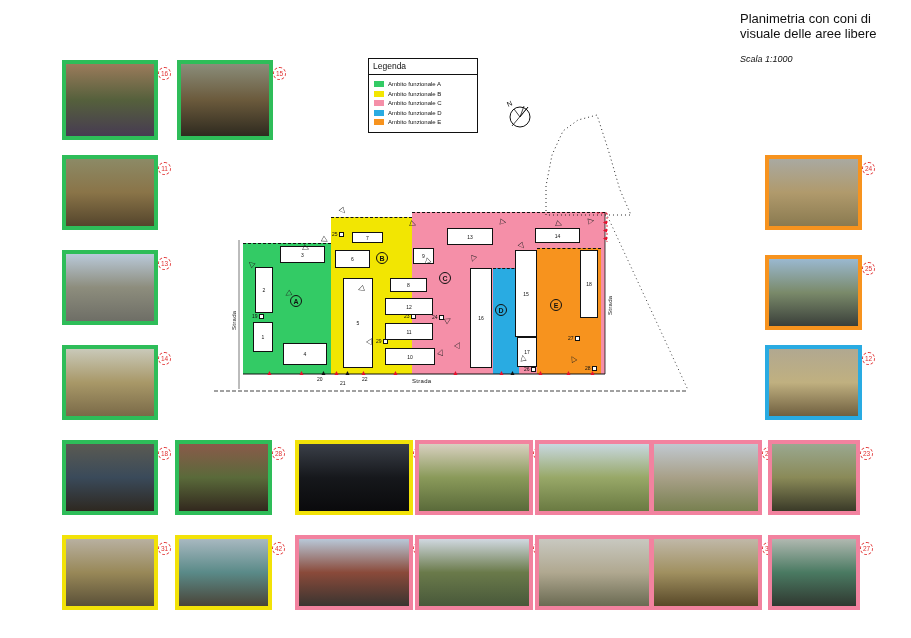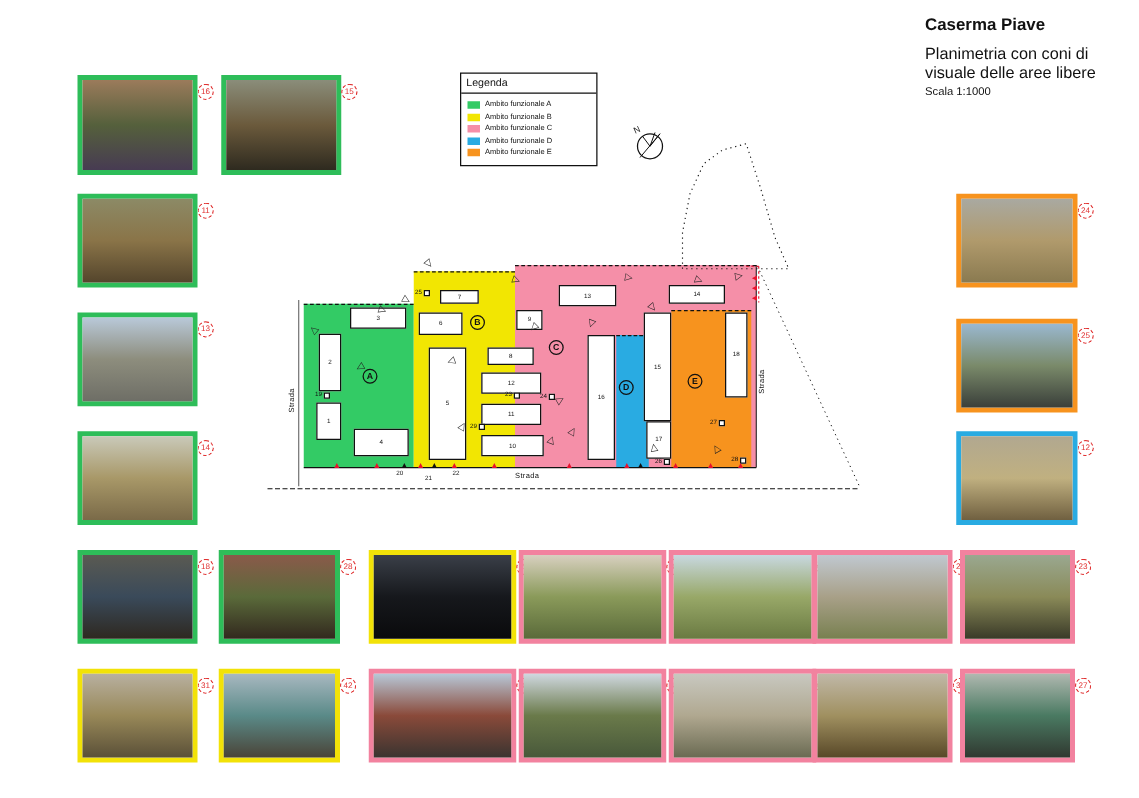--- a/index.html
+++ b/index.html
@@ -1,20 +1,20 @@
 <!DOCTYPE html>
 <html><head>
 <meta charset="utf-8">
 <style>
   html,body{margin:0;padding:0}
   body{width:911px;height:638px;background:#fff;font-family:"Liberation Sans",sans-serif;position:relative;overflow:hidden;color:#111}
   .title-block{position:absolute;left:740px;top:12px;width:165px}
   .tb-title{font-size:13.5px;font-weight:bold;margin-bottom:9px}
   .tb-sub{font-size:13px;line-height:1.12;width:152px}
-  .tb-scale{font-size:9px;margin-top:3px}
+  .tb-scale{font-size:9px;font-style:italic;margin-top:13px}
   .legend{position:absolute;left:368px;top:58px;width:110px;border:1px solid #111;background:#fff;box-sizing:border-box}
   .legend-title{border-bottom:1px solid #111;padding:2px 4px 3px;font-size:8.5px}
   .legend-items{padding:6px 5px 7px;display:flex;flex-direction:column;gap:3.5px}
   .legend-item{display:flex;align-items:center;gap:4px;font-size:6px;white-space:nowrap}
   .legend-item .sw{width:10px;height:6px;background:var(--c);flex:0 0 auto}
   .compass{position:absolute;left:505px;top:98px}
   .zone{position:absolute;background:var(--c);border-top:1.2px dashed #111;box-sizing:border-box}
   .bldg{position:absolute;background:#fff;border:0.8px solid #111;box-sizing:border-box;display:flex;align-items:center;justify-content:center;font-size:5px}
   .zletter{position:absolute;width:12px;height:12px;border:1.1px solid #111;border-radius:50%;display:flex;align-items:center;justify-content:center;font-size:7px;font-weight:bold;background:transparent;box-sizing:border-box}
   .marker{position:absolute;display:flex;align-items:center;gap:1.5px;font-size:5px;line-height:1}
@@ -313,16 +313,15 @@
 <div class="photo" style="left: 650px; top: 535px; width: 112px; height: 75px; --c: #F2829F; --grad: linear-gradient(180deg,#c0b8a8,#a09060,#584828);">
     <div class="photo-img"></div>
     <span class="badge">35</span>
   </div>
 <div class="photo" style="left: 768px; top: 535px; width: 92px; height: 75px; --c: #F2829F; --grad: linear-gradient(180deg,#b0b8b0,#4a7a62,#303830);">
     <div class="photo-img"></div>
     <span class="badge">27</span>
   </div>
 
 <div class="title-block">
-  <div class="tb-title">Caserma Piave</div>
   <div class="tb-sub">Planimetria con coni di visuale delle aree libere</div>
   <div class="tb-scale">Scala 1:1000</div>
 </div>
 
 </body></html>

